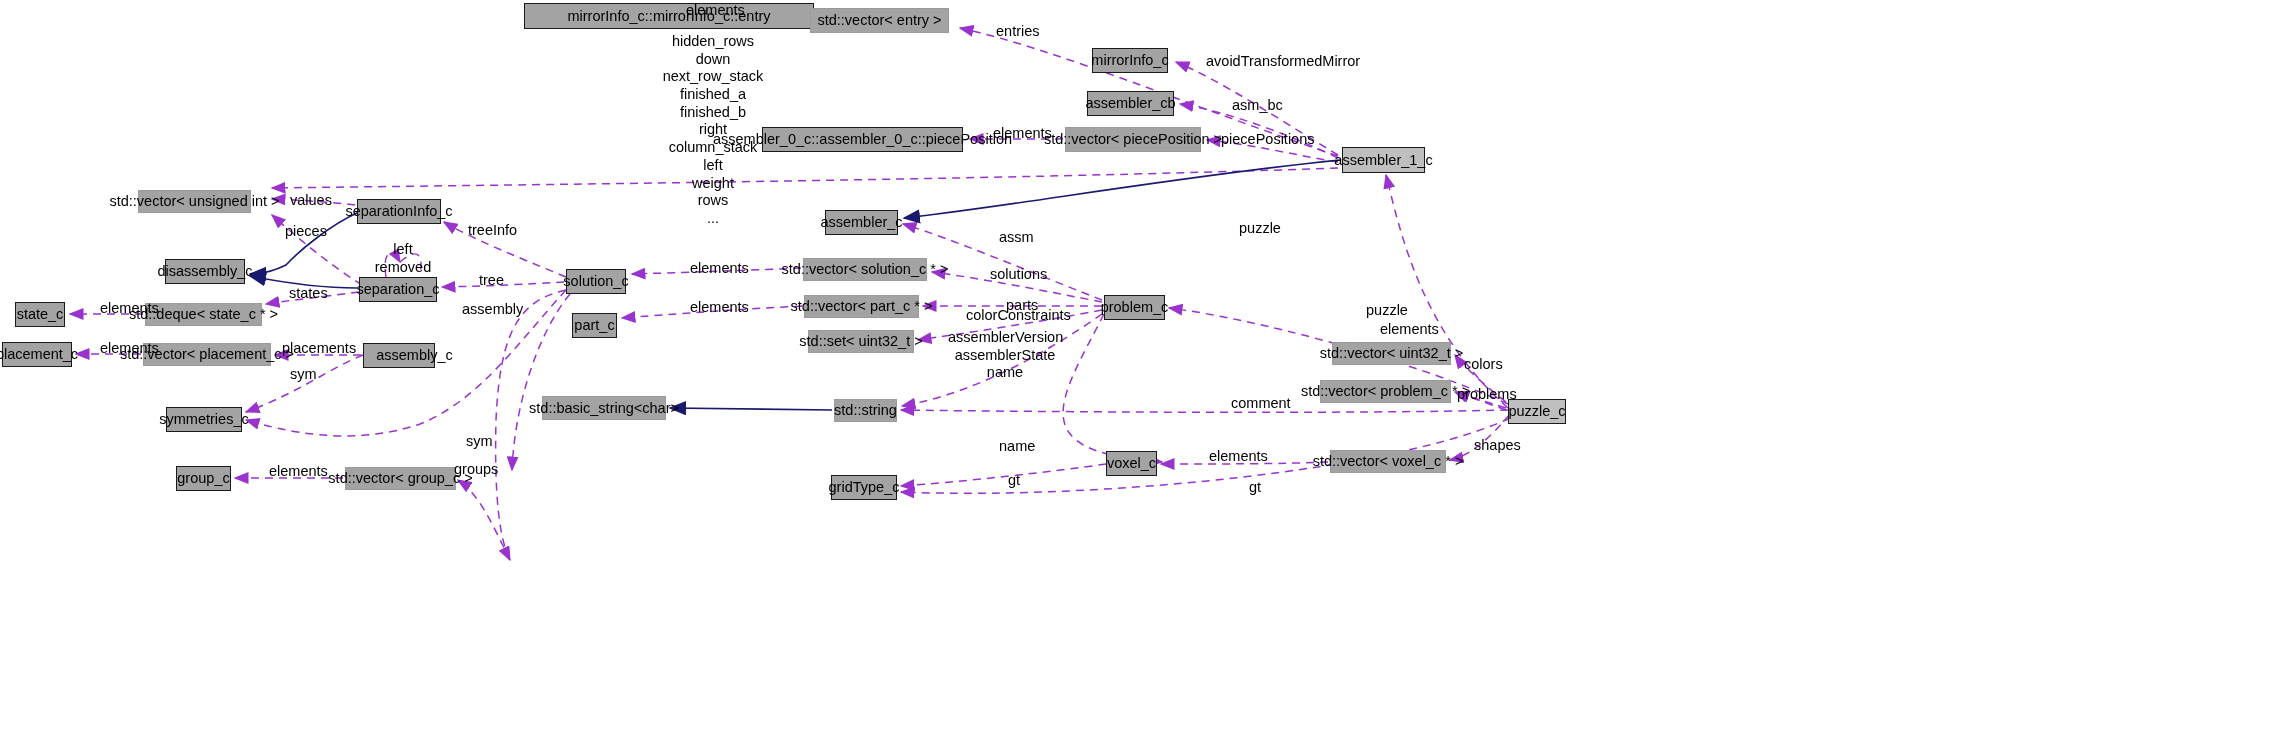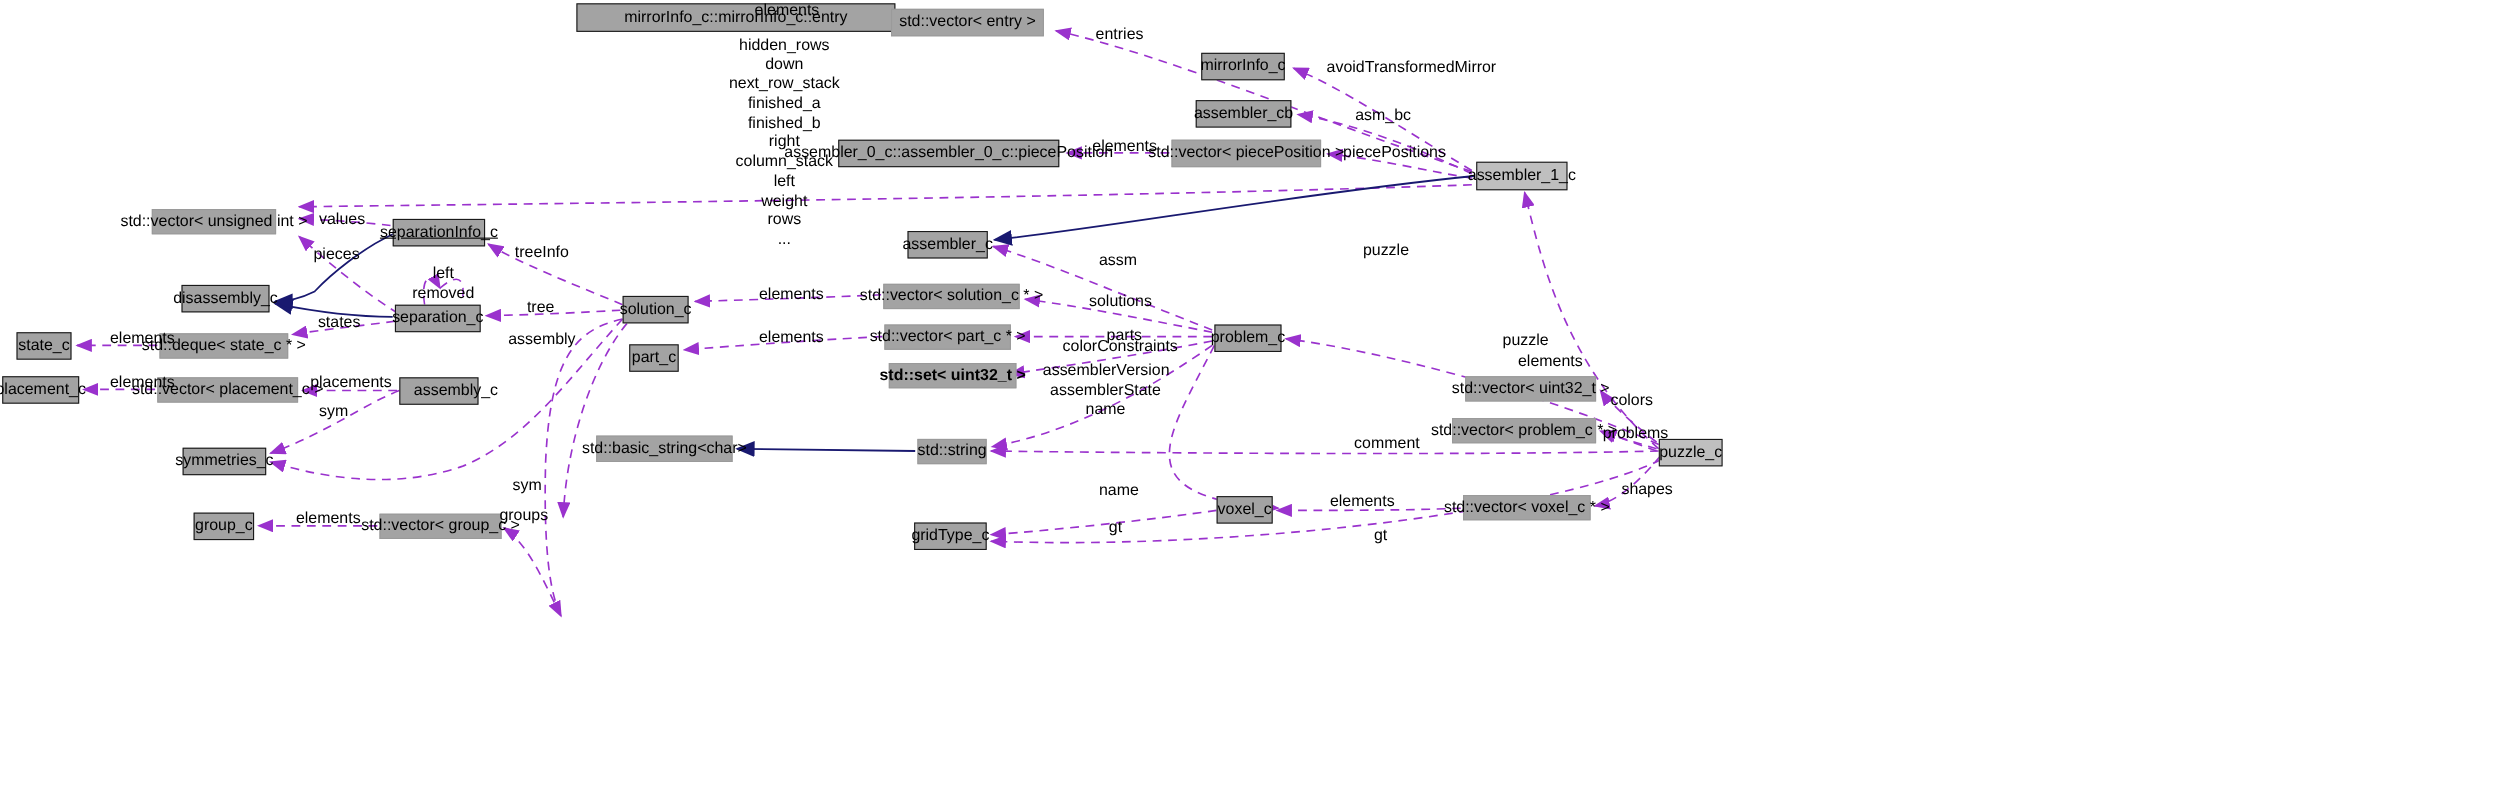--- a/index.html
+++ b/index.html
@@ -157,34 +157,34 @@
   </svg>
 
   <div class="node cls" style="left:524px;top:3px;width:290px;height:26px;">mirrorInfo_c::mirrorInfo_c::entry</div>
   <div class="node stl" style="left:810px;top:8px;width:139px;height:25px;">std::vector&lt; entry &gt;</div>
   <div class="node cls" style="left:1092px;top:48px;width:76px;height:25px;">mirrorInfo_c</div>
   <div class="node cls" style="left:1087px;top:91px;width:87px;height:25px;">assembler_cb</div>
   <div class="node cls" style="left:762px;top:127px;width:201px;height:25px;">assembler_0_c::assembler_0_c::piecePosition</div>
   <div class="node stl" style="left:1065px;top:127px;width:136px;height:25px;">std::vector&lt; piecePosition &gt;</div>
   <div class="node focus" style="left:1342px;top:147px;width:83px;height:26px;">assembler_1_c</div>
   <div class="node stl" style="left:138px;top:190px;width:113px;height:23px;">std::vector&lt; unsigned int &gt;</div>
-  <div class="node cls" style="left:357px;top:199px;width:84px;height:25px;text-decoration:underline;">separationInfo_c</div>
+  <div class="node cls" style="left:357px;top:199px;width:84px;height:25px;">separationInfo_c</div>
   <div class="node cls" style="left:825px;top:210px;width:73px;height:25px;">assembler_c</div>
   <div class="node cls" style="left:165px;top:259px;width:80px;height:25px;">disassembly_c</div>
   <div class="node cls" style="left:566px;top:269px;width:60px;height:25px;">solution_c</div>
   <div class="node stl" style="left:803px;top:258px;width:124px;height:23px;">std::vector&lt; solution_c * &gt;</div>
   <div class="node cls" style="left:359px;top:277px;width:78px;height:25px;">separation_c</div>
   <div class="node cls" style="left:15px;top:302px;width:50px;height:25px;">state_c</div>
   <div class="node stl" style="left:145px;top:303px;width:117px;height:23px;">std::deque&lt; state_c * &gt;</div>
   <div class="node cls" style="left:1104px;top:295px;width:61px;height:25px;">problem_c</div>
   <div class="node stl" style="left:804px;top:295px;width:115px;height:23px;text-align:right;">std::vector&lt; part_c * &gt;</div>
   <div class="node cls" style="left:572px;top:313px;width:45px;height:25px;">part_c</div>
   <div class="node cls" style="left:2px;top:342px;width:70px;height:25px;">placement_c</div>
   <div class="node stl" style="left:143px;top:343px;width:128px;height:23px;">std::vector&lt; placement_c &gt;</div>
-  <div class="node stl" style="left:808px;top:330px;width:116px;height:23px;font-weight:bold;">std::set&lt; uint32_t &gt;</div>
+  <div class="node stl" style="left:808px;top:330px;width:106px;height:23px;">std::set&lt; uint32_t &gt;</div>
   <div class="node cls" style="left:363px;top:343px;width:72px;height:25px;padding-left:31px;">assembly_c</div>
   <div class="node stl" style="left:1332px;top:342px;width:119px;height:23px;">std::vector&lt; uint32_t &gt;</div>
   <div class="node stl" style="left:542px;top:396px;width:124px;height:24px;">std::basic_string&lt;char&gt;</div>
   <div class="node stl" style="left:834px;top:399px;width:63px;height:23px;">std::string</div>
   <div class="node stl" style="left:1320px;top:380px;width:131px;height:23px;">std::vector&lt; problem_c * &gt;</div>
   <div class="node focus" style="left:1508px;top:399px;width:58px;height:25px;">puzzle_c</div>
   <div class="node cls" style="left:166px;top:407px;width:76px;height:25px;">symmetries_c</div>
   <div class="node cls" style="left:1106px;top:451px;width:51px;height:25px;">voxel_c</div>
   <div class="node stl" style="left:1330px;top:450px;width:116px;height:23px;">std::vector&lt; voxel_c * &gt;</div>
   <div class="node cls" style="left:176px;top:466px;width:55px;height:25px;">group_c</div>

